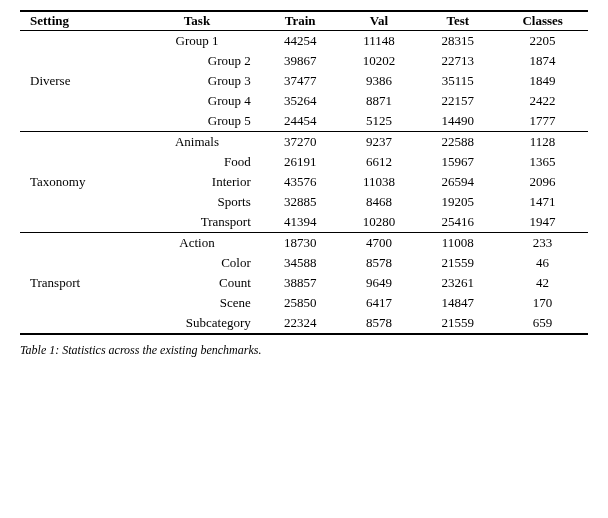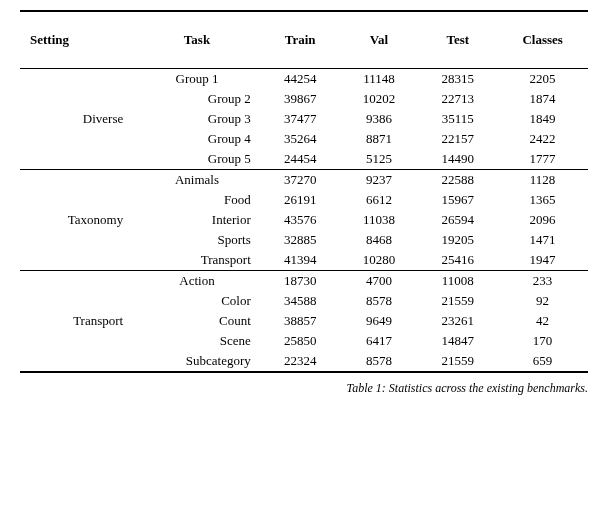--- a/index.html
+++ b/index.html
@@ -27,51 +27,51 @@
       border-top: 2px solid #000;
       border-bottom: 2px solid #000;
     }
 
     thead tr {
       border-bottom: 1.5px solid #000;
     }
 
     th {
       font-weight: bold;
-      padding: 20px 10px;
+      padding: 1px 10px;
       text-align: center;
       font-size: 13px;
     }
 
     th:first-child {
       text-align: left;
     }
 
     td {
       padding: 2px 10px;
       text-align: center;
       font-size: 13px;
     }
 
     td:first-child {
       text-align: right;
     }
 
     td.setting-cell {
-      text-align: right;
+      text-align: left;
       vertical-align: middle;
       font-weight: normal;
     }
 
     .group-divider {
       border-top: 1px solid #000;
     }
 
     .caption {
-      text-align: right;
+      text-align: left;
       margin-top: 8px;
       font-size: 12px;
       font-style: italic;
     }
   </style>
 </head>
 <body>
 
 <div class="table-container">
   <table>
@@ -164,21 +164,21 @@
           <td>18730</td>
           <td>4700</td>
           <td>11008</td>
           <td>233</td>
         </tr>
         <tr>
           <td>Color</td>
           <td>34588</td>
           <td>8578</td>
           <td>21559</td>
-          <td>92</td>
+          <td>46</td>
         </tr>
         <tr>
           <td>Count</td>
           <td>38857</td>
           <td>9649</td>
           <td>23261</td>
           <td>42</td>
         </tr>
         <tr>
           <td>Scene</td>

